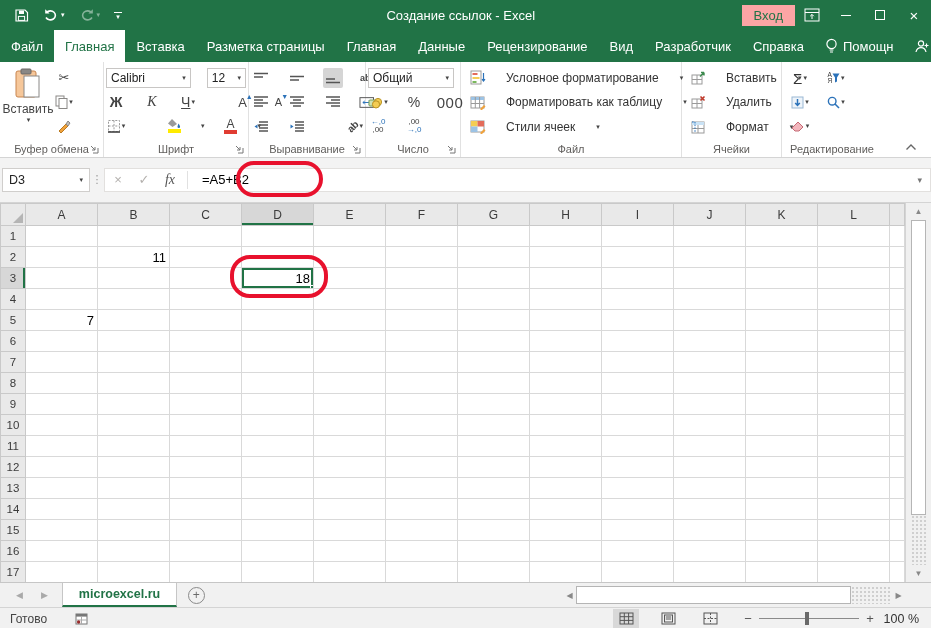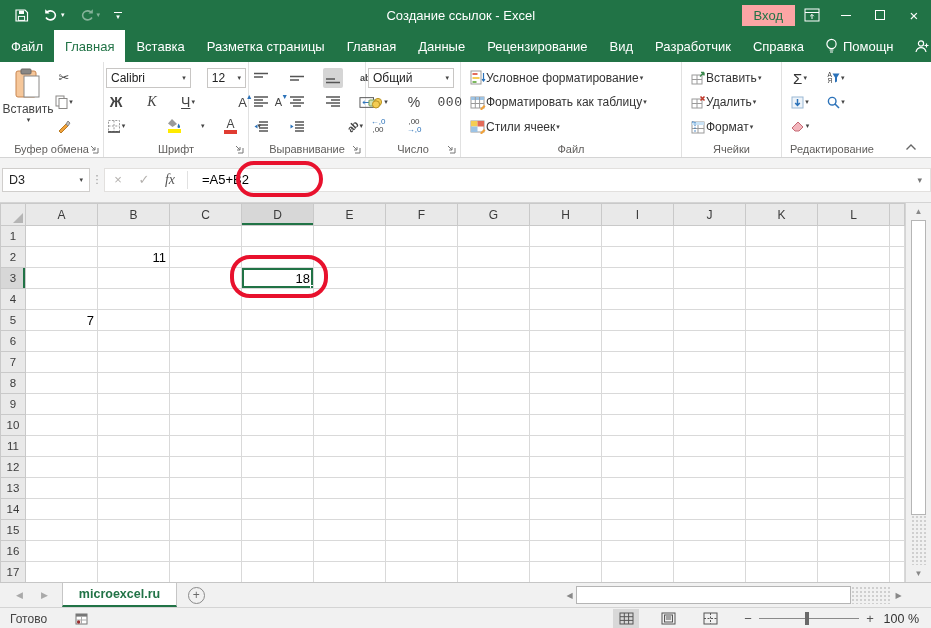--- a/index.html
+++ b/index.html
@@ -54,21 +54,21 @@
   .shrink-a { font-size:11px; }
   .caret-up { color:#2b72b9; font-size:7px; position:relative; top:-6px; left:-1px; }
   .caret-dn { color:#2b72b9; font-size:7px; position:relative; top:-6px; left:-1px; }
   .fill-btn, .fontcolor-btn { display:flex; flex-direction:column; align-items:center; justify-content:center; }
   .color-bar { width:13px; height:4px; margin-top:1px; }
   .fontcolor-btn .glyph { font-size:12px; line-height:10px; }
   
   .dec-ico { display:flex; flex-direction:column; align-items:center; line-height:8px; font-size:8px; color:#444; }
   .dec-ico .blue { color:#2b72b9; }
   
-  .menu-row { display:flex; align-items:center; gap:0; height:21px; cursor:pointer; white-space:nowrap; padding:0 3px; }
+  .menu-row { display:flex; align-items:center; gap:20px; height:21px; cursor:pointer; white-space:nowrap; padding:0 3px; }
   .menu-row .lbl { font-size:12px; color:#333; }
   .sum-glyph { font-size:15px; color:#333; }
   .sortaz { display:flex; flex-direction:column; font-size:6.5px; line-height:6px; color:#333; }
   .collapse-ribbon { position:absolute; right:14px; bottom:6px; cursor:pointer; color:#666; }
   
   .formulabar { height:45px; background:#f3f3f3; display:flex; align-items:center; padding:5px 0 6px 2px; border-bottom:1px solid #d4d4d4; }
   .namebox { width:88px; height:24px; background:#fff; border:1px solid #d0cecc; display:flex; align-items:center; padding:0 6px; font-size:12.5px; color:#222; }
   .namebox .dd { margin-left:auto; }
   .fb-handle { width:14px; text-align:center; color:#9a9a9a; font-size:11px; letter-spacing:0; cursor:col-resize; }
   .fb-field { flex:1; height:24px; background:#fff; border:1px solid #e2e0de; display:flex; align-items:center; }
@@ -417,21 +417,21 @@
         <div class="rrow">
           <span class="btn">
             <svg width="15" height="13" viewBox="0 0 15 13">
                 <rect x="1" y="4" width="11" height="6" rx="1" fill="#cfe3b8" stroke="#7aa05a"></rect>
                 <circle cx="10" cy="6" r="3.6" fill="#f4cd54" stroke="#b99223"></circle>
                 <circle cx="8" cy="8.4" r="3.6" fill="#f4cd54" stroke="#b99223"></circle>
               </svg>
             <span class="dd">▾</span>
           </span>
           <span class="btn" style="font-size:14px;">%</span>
-          <span class="btn" style="font-size:13px;letter-spacing:.5px;font-family:Liberation Mono, monospace;">000</span>
+          <span class="btn" style="font-size:15px;letter-spacing:.5px;">000</span>
         </div>
         <div class="rrow">
           <span class="btn">
             <span class="dec-ico">
                 <span class="blue">←,0</span>
                 <span>,00</span>
               </span>
           </span>
           <span class="btn">
             <span class="dec-ico">

